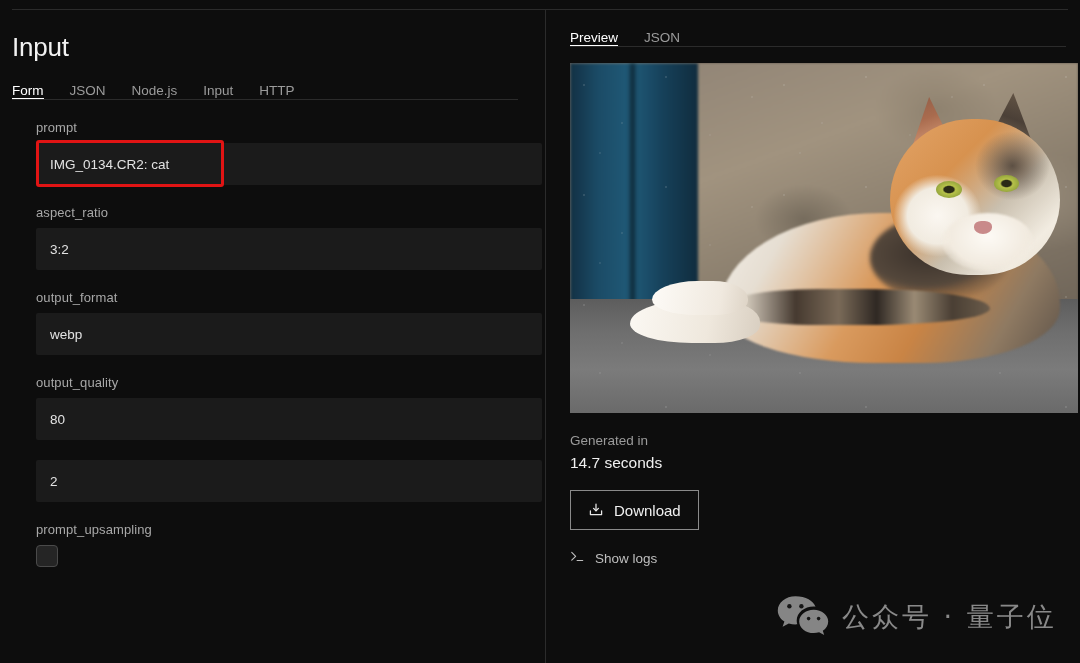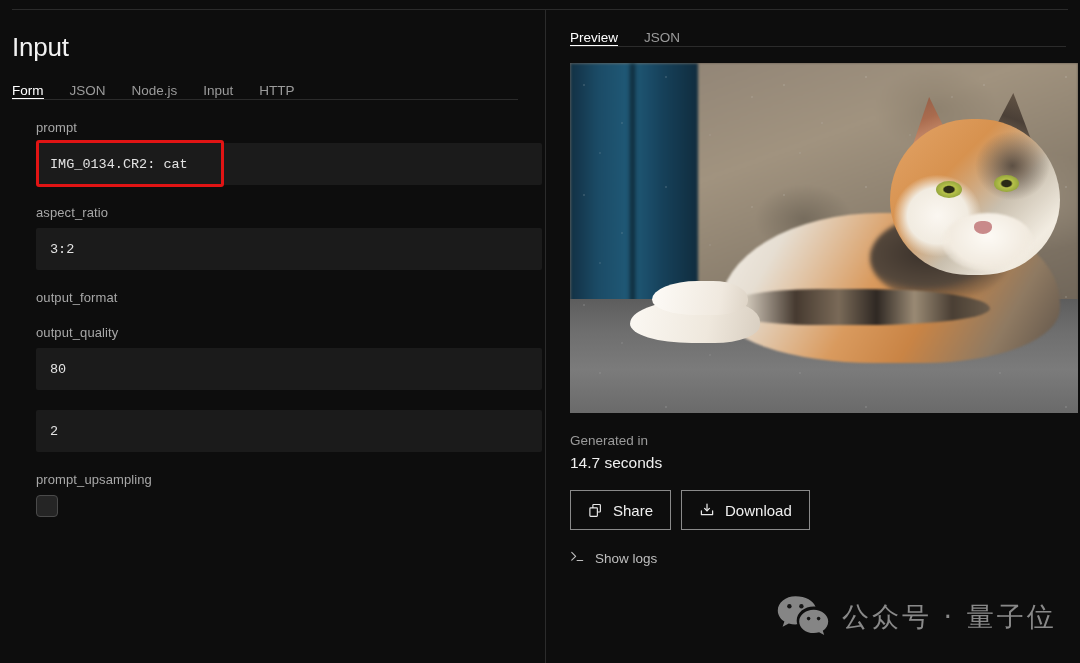--- a/index.html
+++ b/index.html
@@ -100,21 +100,21 @@
   }
   .field-input {
     width: 506px;
     height: 42px;
     background: #1b1b1b;
     border: none;
     border-radius: 2px;
     display: flex;
     align-items: center;
     padding-left: 14px;
-    font-family: Liberation Mono, monospace;
+    font-family: Liberation Sans, sans-serif;
     font-size: 13.5px;
     color: #e3e3e3;
     cursor: text;
   }
 
   
   .field-prompt-wrap { position: relative; }
   .hl-box {
     position: absolute;
     left: 0px; top: -3px;
@@ -373,20 +373,21 @@
       </div>
     </div>
 
     <div class="field">
       <div class="field-label">aspect_ratio</div>
       <div class="field-input">3:2</div>
     </div>
 
     <div class="field">
       <div class="field-label">output_format</div>
+      <div class="field-input">webp</div>
     </div>
 
     <div class="field">
       <div class="field-label">output_quality</div>
       <div class="field-input">80</div>
     </div>
 
     <div class="field">
       <div class="field-input">2</div>
     </div>
@@ -425,29 +426,20 @@
         <div class="eye-l"></div>
         <div class="eye-r"></div>
         <div class="nose"></div>
       </div>
     </div>
 
     <div class="gen-label">Generated in</div>
     <div class="gen-value">14.7 seconds</div>
 
     <div class="btn-row">
-      <button class="btn">
-        <span>
-          <svg width="15" height="15" viewBox="0 0 16 16" fill="none" stroke="#e8e8e8" stroke-width="1.25">
-            <rect x="5.2" y="1.6" width="8" height="8" rx="0.8"></rect>
-            <rect x="2" y="5.2" width="8" height="9" rx="0.8" fill="#0d0d0d"></rect>
-          </svg>
-        </span>
-        <span>Share</span>
-      </button>
 
       <button class="btn">
         <span>
           <svg width="16" height="16" viewBox="0 0 16 16" fill="none" stroke="#e8e8e8" stroke-width="1.25" stroke-linecap="round" stroke-linejoin="round">
             <path d="M8 2 L8 8.6"></path>
             <path d="M5.6 6.4 L8 8.9 L10.4 6.4"></path>
             <path d="M2.4 8.8 L2.4 12.6 L13.6 12.6 L13.6 8.8"></path>
           </svg>
         </span>
         <span>Download</span>

